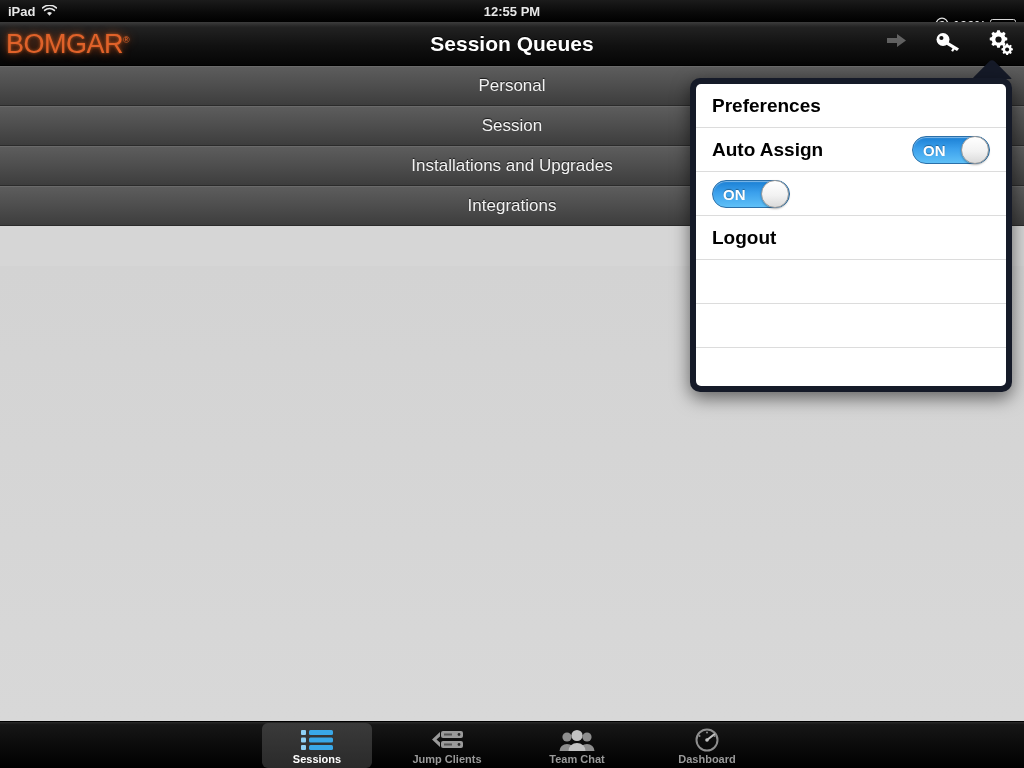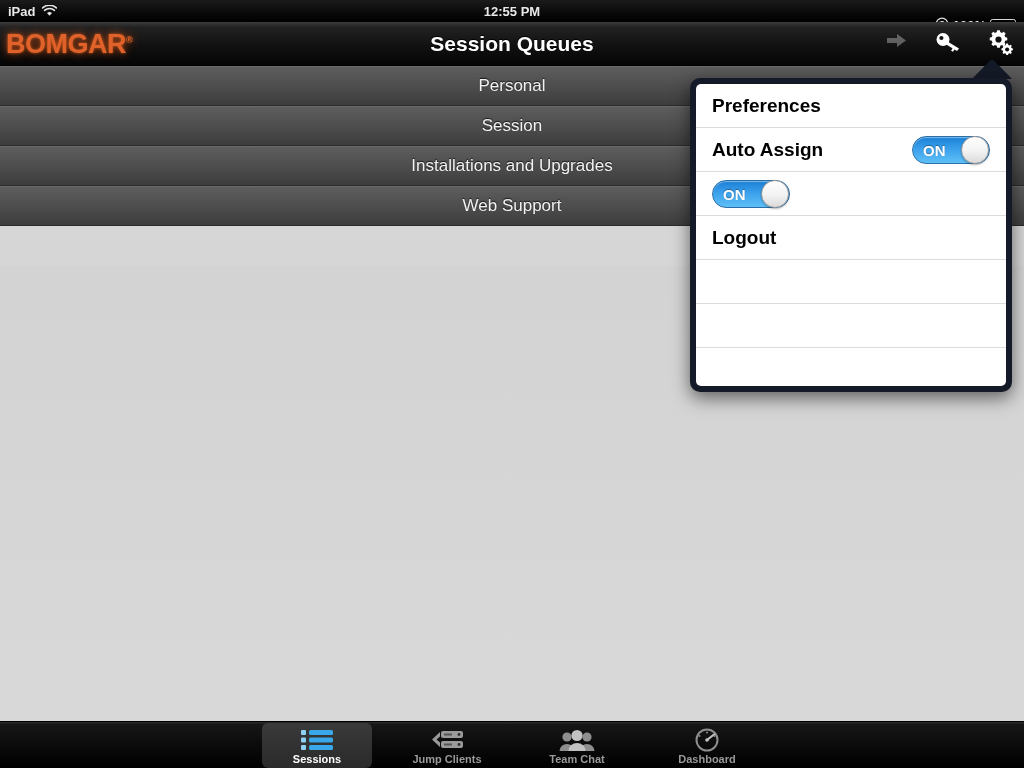--- a/index.html
+++ b/index.html
@@ -32,21 +32,21 @@
   .battery i { display:block; height:100%; width:100%; background:#e9e9e9; border-radius:1px; }
 
   
   .navbar {
     position:absolute; left:0; top:22px; width:1024px; height:44px;
     background:linear-gradient(to bottom,#3c3c3c 0%,#222 12%,#111 55%,#050505 100%);
     border-bottom:1px solid #000;
   }
   .logo {
     position:absolute; left:6px; top:7px;
-    font-size:27px; font-weight:bold; letter-spacing:-0.5px;
+    font-size:27px; font-weight:normal; letter-spacing:-0.5px;
     color:#e0622a;
     text-shadow:0 0 10px rgba(240,90,20,.75), 0 0 3px rgba(255,120,40,.6);
     font-family:"Liberation Sans", sans-serif;
   }
   .logo sup { font-size:9px; vertical-align:super; }
   .nav-title {
     position:absolute; left:0; top:0; width:1024px; height:44px;
     display:flex; align-items:center; justify-content:center;
     color:#fff; font-size:21px; font-weight:bold;
     text-shadow:0 -1px 0 rgba(0,0,0,.9);
@@ -207,21 +207,21 @@
     <div class="queue-row">
         <span>Personal</span>
       </div>
     <div class="queue-row">
         <span>Session</span>
       </div>
     <div class="queue-row">
         <span>Installations and Upgrades</span>
       </div>
     <div class="queue-row">
-        <span>Web Support</span>
+        <span>Integrations</span>
       </div>
   </div>
 
   <div class="content-bg"></div>
 
   <div class="popover-arrow">
       <i></i>
     </div>
   <div class="popover">
     <div class="popover-inner">

